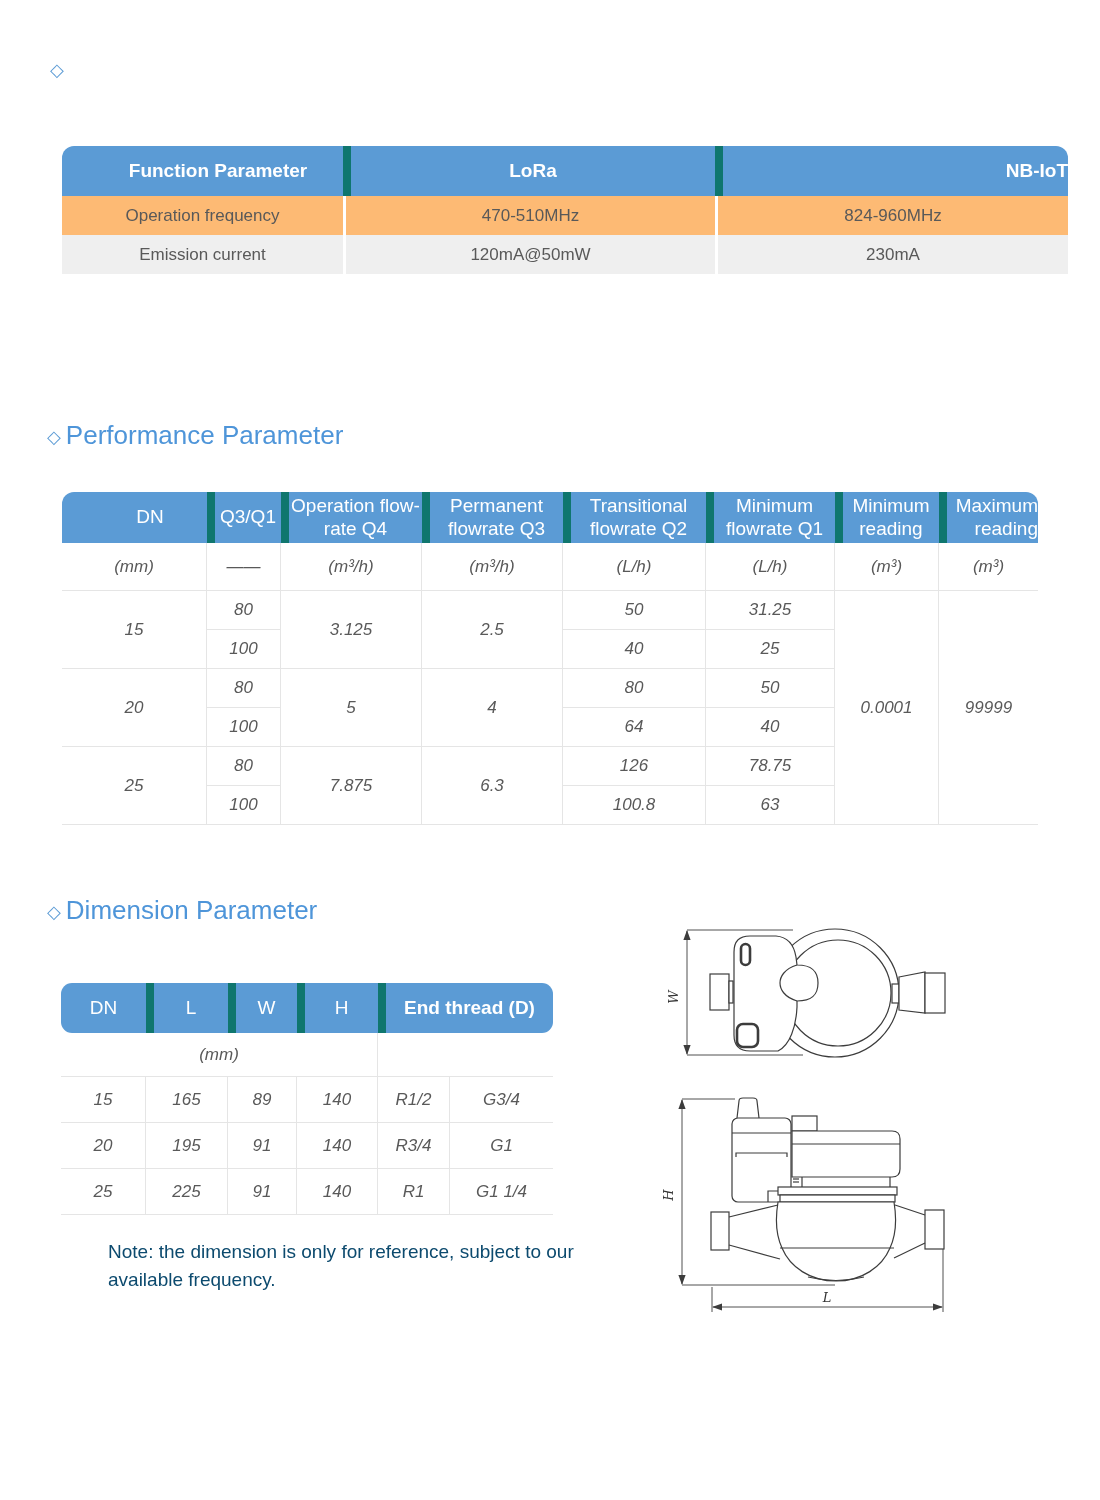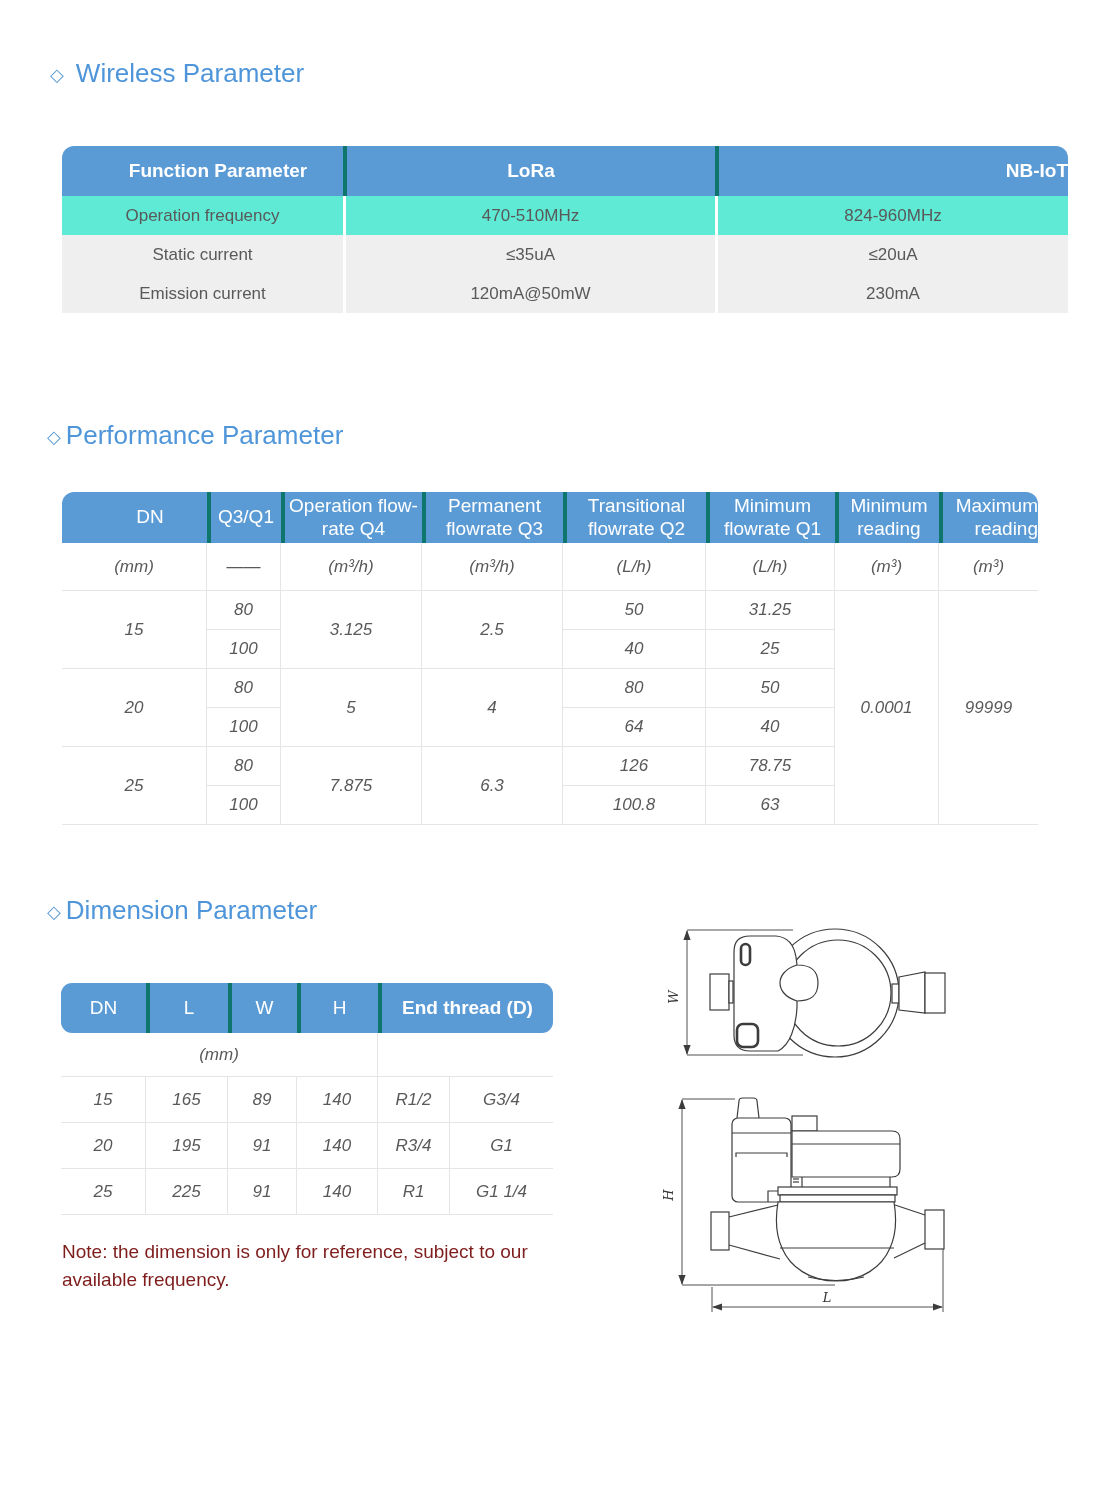--- a/index.html
+++ b/index.html
@@ -9,82 +9,76 @@
   
   .sec-title{font-size:26px;color:#4E95D9;white-space:nowrap;display:flex;align-items:center;}
   .diamond{font-size:18px;color:#5B9BD5;margin-right:12px;transform:translateY(1px);}
   .diamond.tight{margin-right:5px;}
   
   table{border-collapse:separate;border-spacing:0;table-layout:fixed;}
   th,td{padding:0;text-align:center;vertical-align:middle;font-weight:normal;overflow:hidden;}
   
   .hcell{background:#5B9BD5;color:#fff;font-size:19px;line-height:1.18;}
   .hb .hcell{font-weight:bold;}
-  .ws{border-left:4px solid #0f766e;}
+  .ws{border-left:8px solid #0f766e;}
   .rtl{border-top-left-radius:12px;padding-left:31px;}
   .rtr{border-top-right-radius:12px;text-align:right;}
   .pill-l{border-top-left-radius:11px;border-bottom-left-radius:11px;}
   .pill-r{border-top-right-radius:11px;border-bottom-right-radius:11px;font-weight:bold;}
   
   td{font-size:17px;color:#595959;}
   .br{border-right:1px solid #E5E5E5;}
   .bb{border-bottom:1px solid #E5E5E5;font-style:italic;}
   
   .row-w td{height:39px;}
   .row-even td{background:#EFEFEF;}
-  .row-odd td{background:#5eead4;}
+  .row-odd td{background:#fdba74;}
   .gap{border-left:3px solid #fff;}
   
   #perf-table th{height:51px;}
   #perf-table .unit td{height:47px;}
   #perf-table .d td{height:38px;}
   
   #dim-table th{height:50px;font-size:19px;}
   #dim-table .mmrow td{height:43px;}
   #dim-table .d td{height:45px;}
   
-  .note{font-size:19px;color:#7f1d1d;line-height:28px;}
+  .note{font-size:19px;color:#0c4a6e;line-height:28px;margin-left:46px;}
   
   .draw{stroke:#3C3C3C;stroke-width:1.2;fill:none;}
   .drawf{stroke:#3C3C3C;stroke-width:1.2;fill:#ffffff;}
   .thick{stroke-width:2.6;}
   .thin{stroke:#3C3C3C;stroke-width:0.9;fill:none;}
   .dimlabel{font-family:"DejaVu Serif",serif;font-style:italic;font-size:13px;fill:#333;stroke:none;}
 </style>
 </head>
 <body>
 
 <div id="page">
 
   <div class="abs sec-title" style="left:50px;top:58px;">
     <span class="diamond">◇</span>
-    <span>Wireless Parameter</span>
   </div>
 
   <table class="abs hb" id="wireless-table" style="left:62px;top:146px;width:1006px;">
     <colgroup>
         <col style="width:281px">
         <col style="width:372px">
         <col style="width:353px">
       </colgroup>
     <tbody>
         <tr>
       <th class="hcell rtl" style="height:50px;">Function Parameter</th>
       <th class="hcell ws">LoRa</th>
       <th class="hcell ws rtr">NB-IoT</th>
     </tr>
     <tr class="row-w row-odd">
       <td>Operation frequency</td>
       <td class="gap">470-510MHz</td>
       <td class="gap">824-960MHz</td>
-    </tr>
-    <tr class="row-w row-even">
-      <td>Static current</td>
-      <td class="gap">≤35uA</td>
-      <td class="gap">≤20uA</td>
     </tr>
     <tr class="row-w row-even">
       <td>Emission current</td>
       <td class="gap">120mA@50mW</td>
       <td class="gap">230mA</td>
     </tr>
   </tbody>
     </table>
 
   <div class="abs sec-title" style="left:47px;top:420px;">

